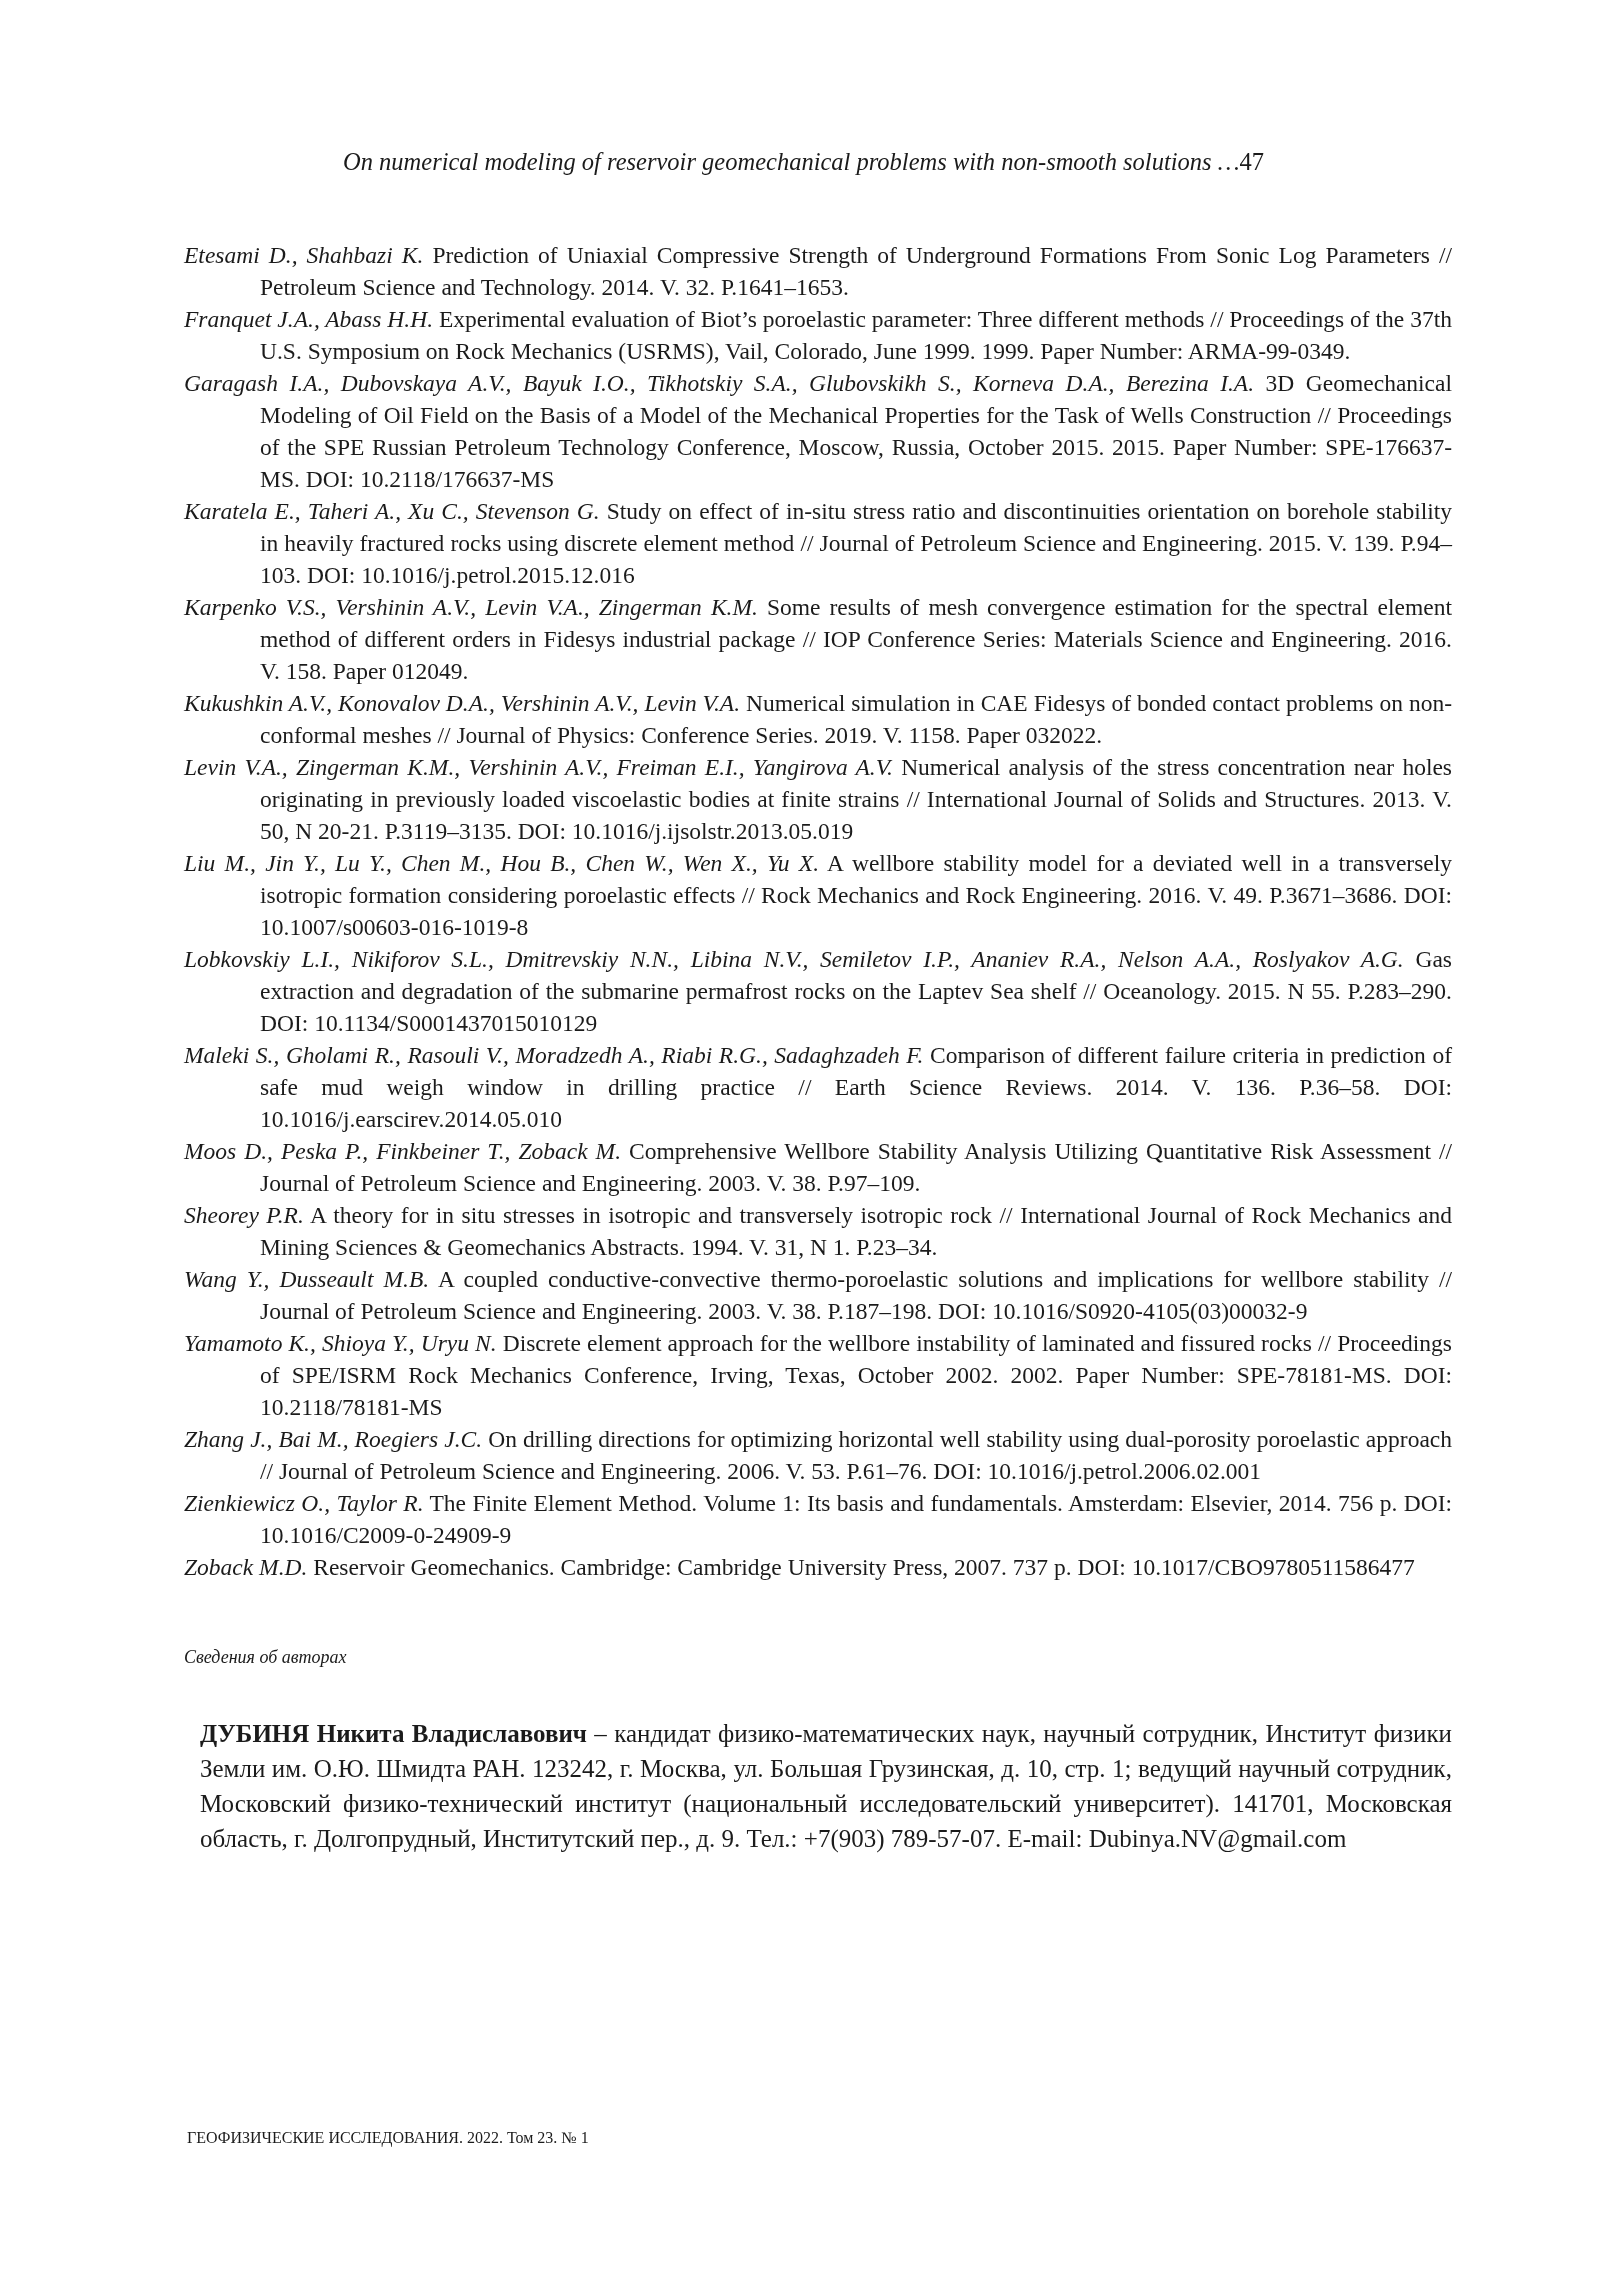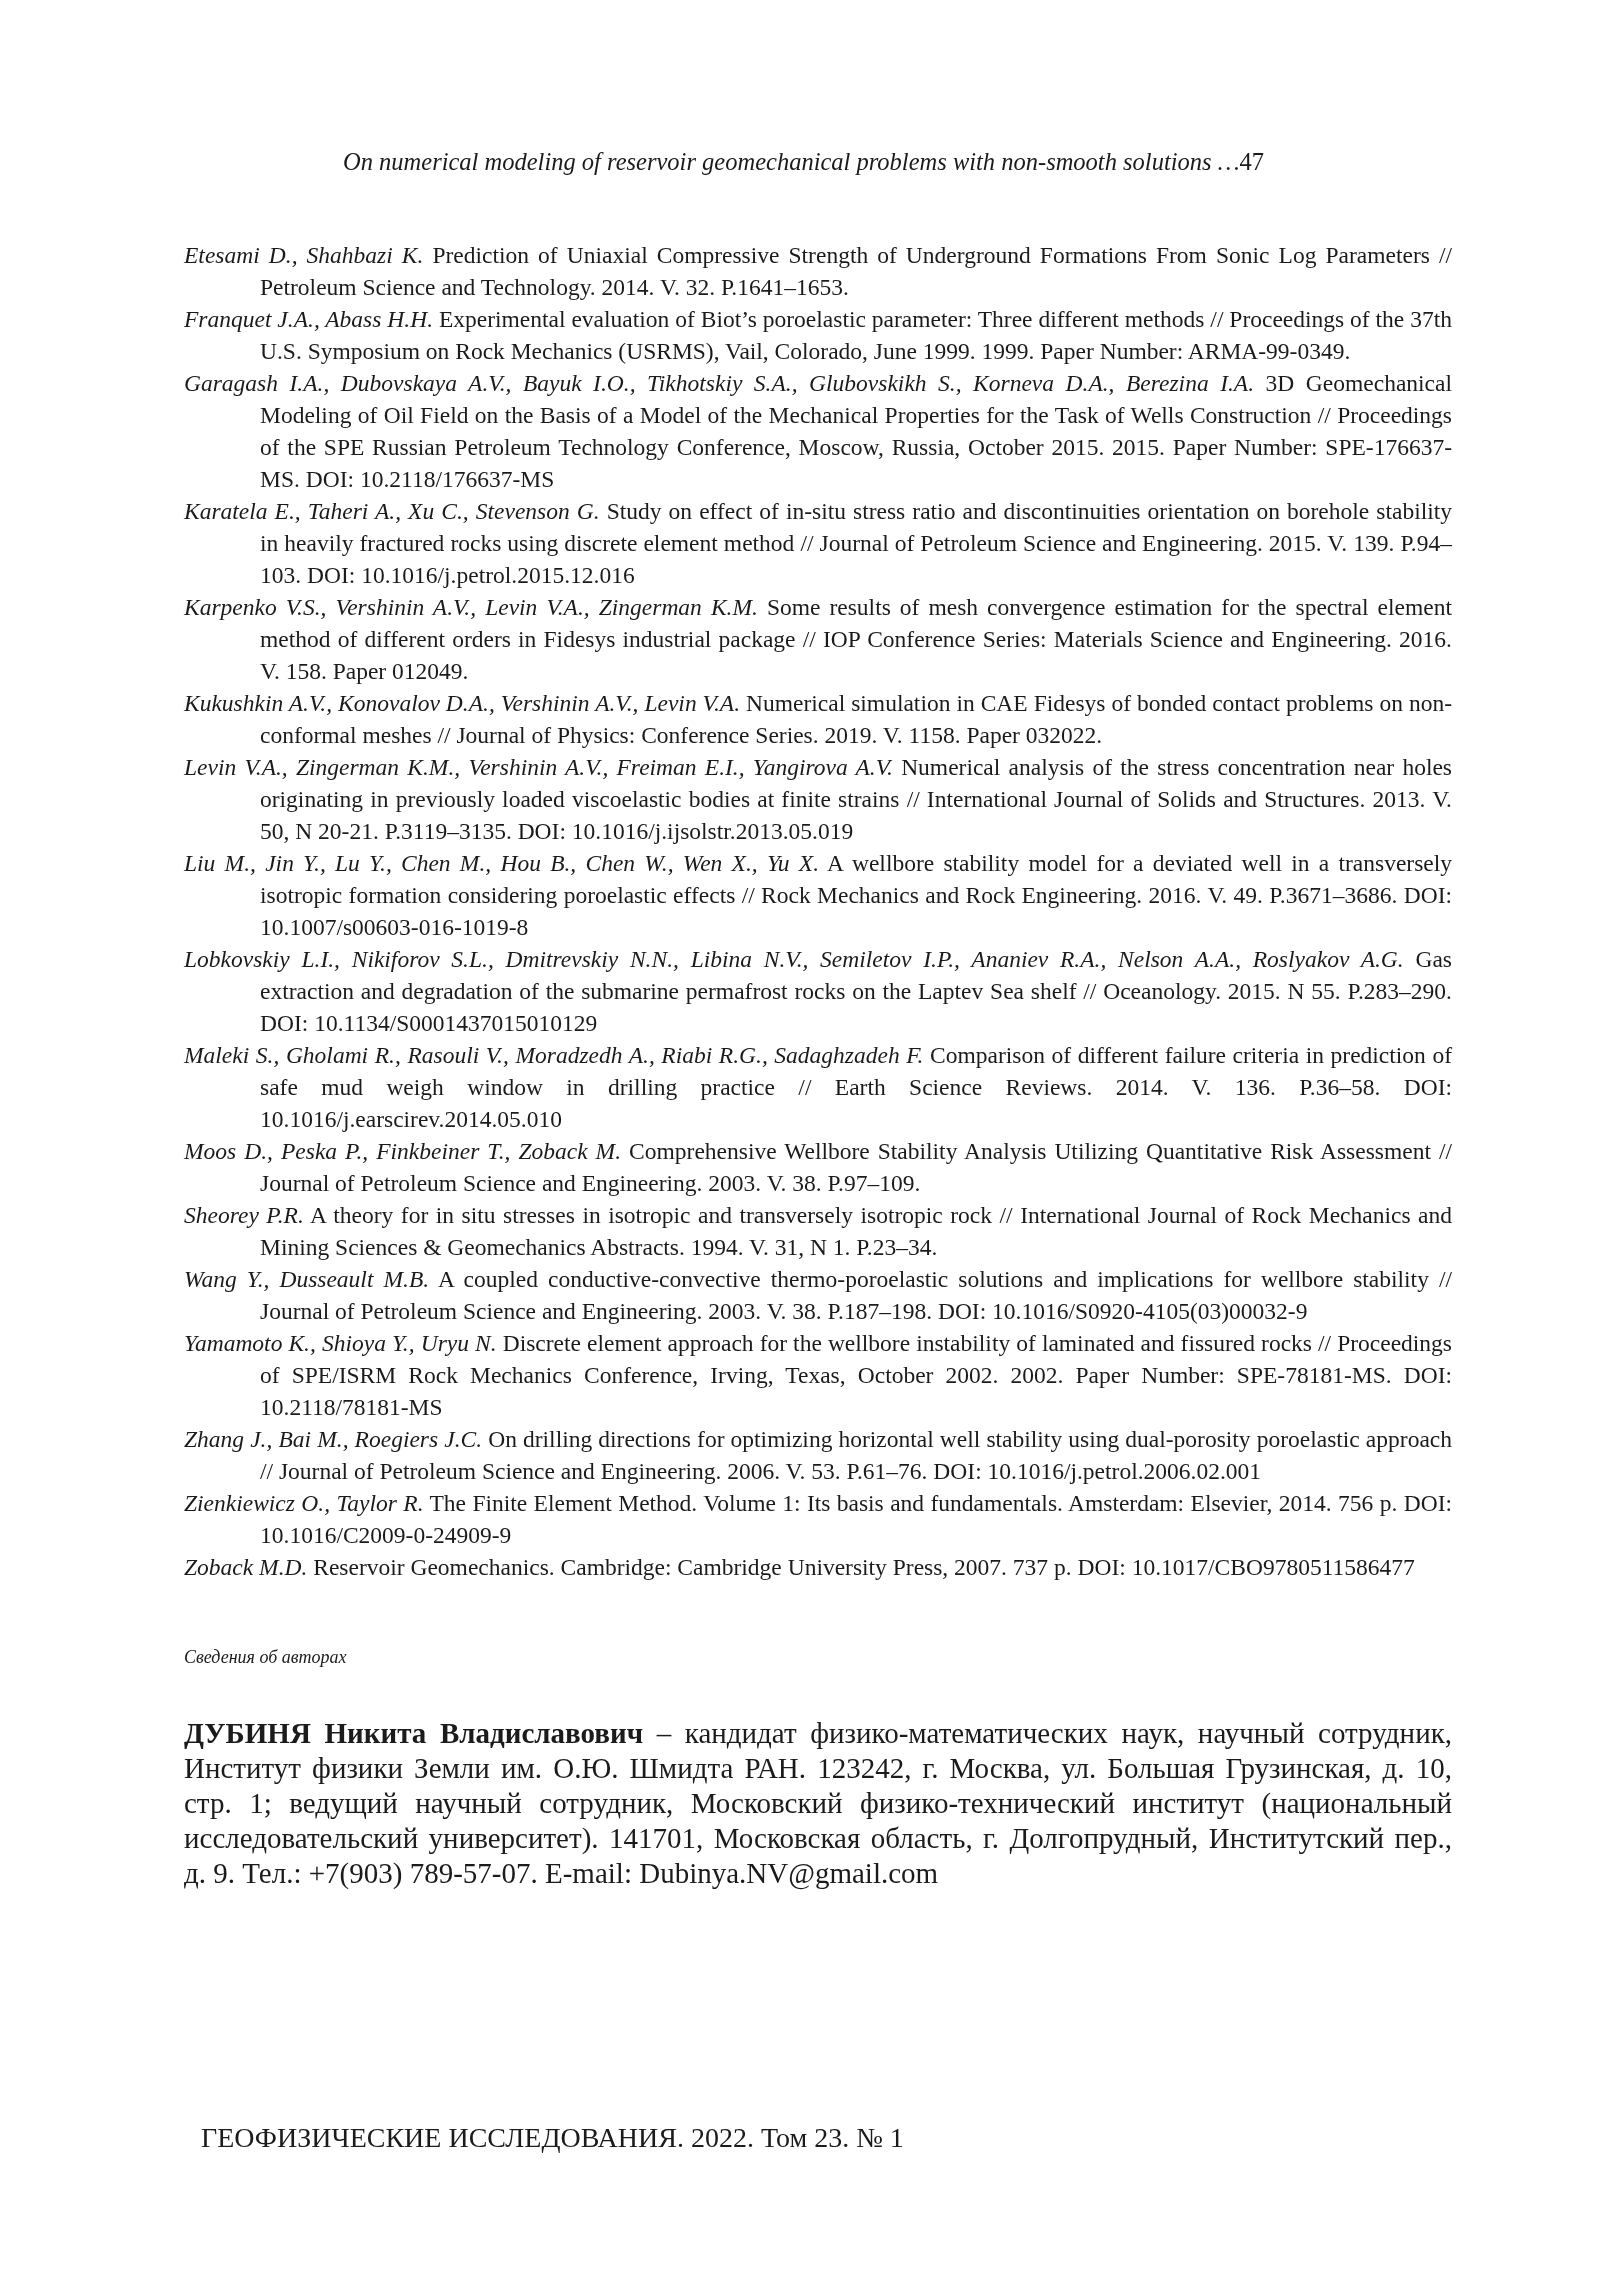--- a/index.html
+++ b/index.html
@@ -50,32 +50,33 @@
     font-style: italic;
   }
   .section-heading {
     margin-top: 59px;
     font-style: italic;
     font-size: 18px;
     line-height: 31px;
   }
   .author-para {
     margin-top: 43px;
-    font-size: 29px;
+    font-size: 25px;
     line-height: 35px;
     text-align: justify;
+    margin-left: 16px;
   }
   .author-name {
     font-weight: bold;
   }
   .footer {
     position: absolute;
-    left: 201px;
+    left: 187px;
     top: 2123px;
-    font-size: 28px;
+    font-size: 16px;
     line-height: 29px;
   }
 </style>
 </head>
 <body>
 
 <div class="page">
 
   <div class="running-head">
     <span class="title">On numerical modeling of reservoir geomechanical problems with non-smooth solutions …</span>

